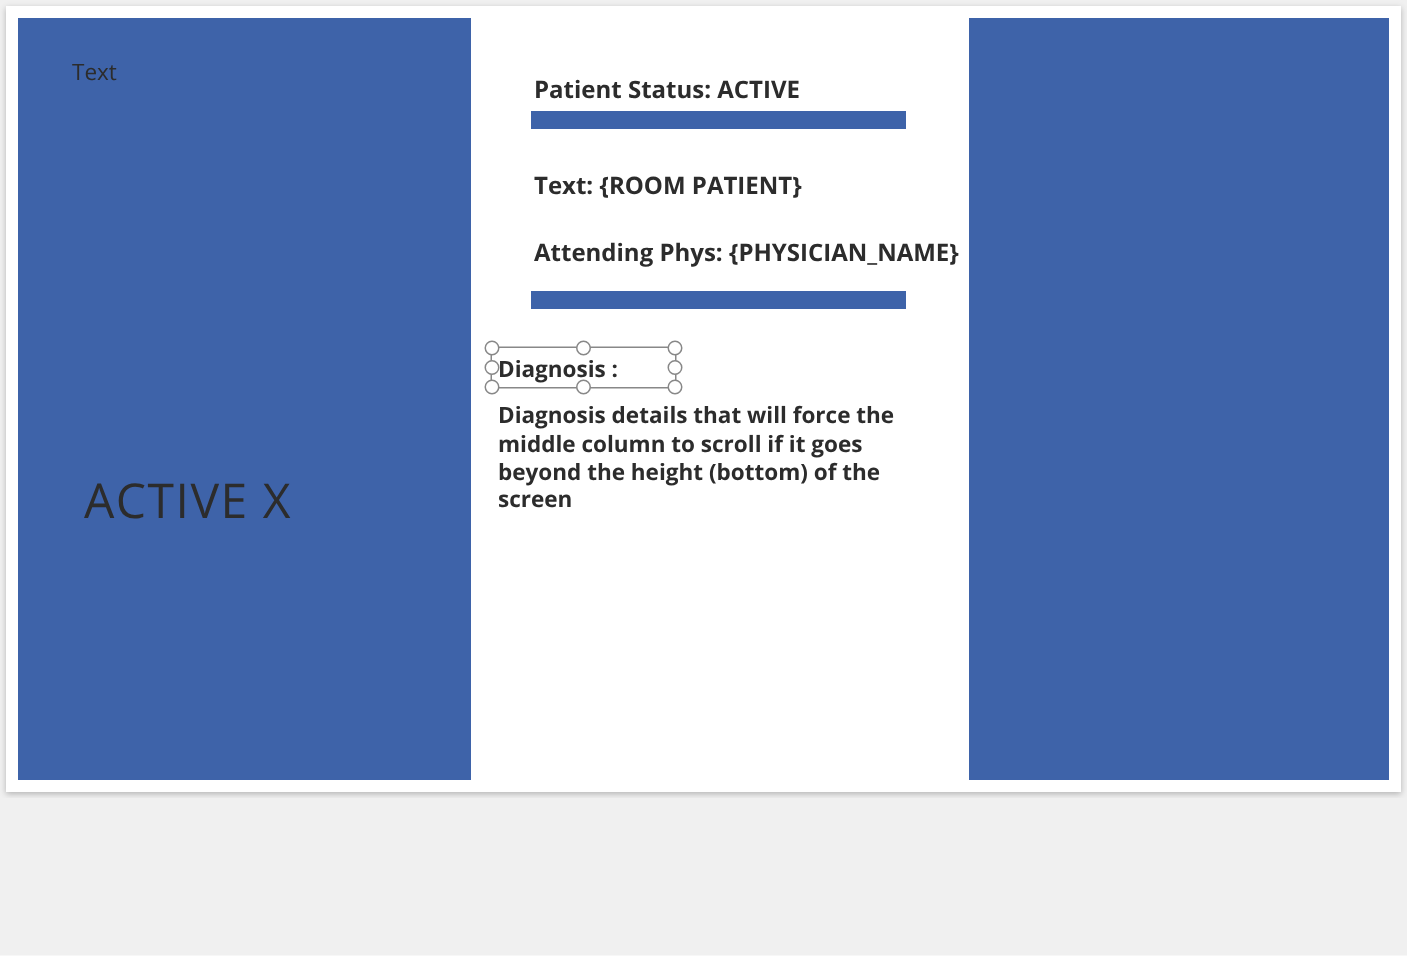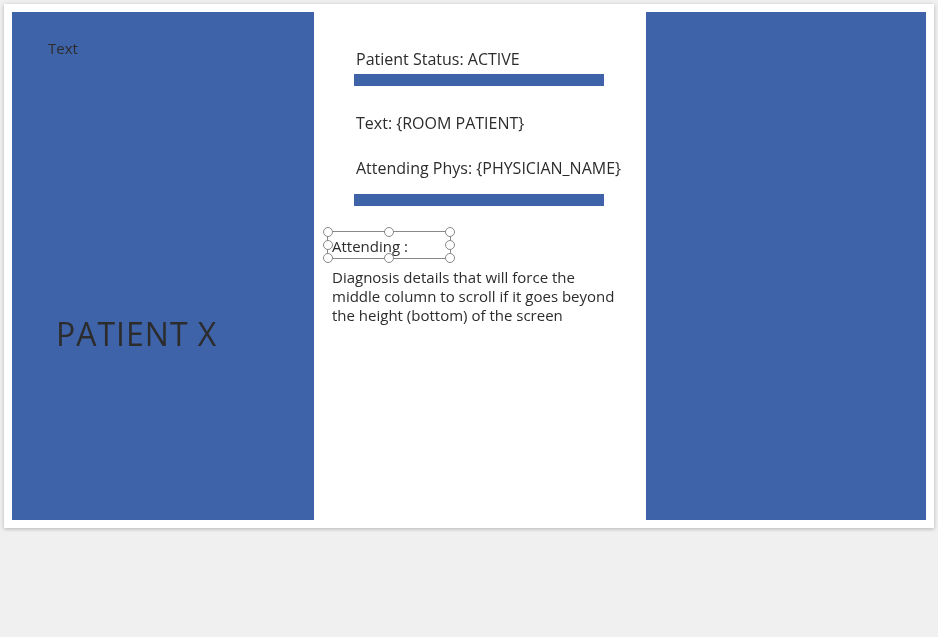--- a/index.html
+++ b/index.html
@@ -40,20 +40,21 @@
       height: 100%;
       background: #3E63A9;
     }
     .center-col {
       position: absolute;
       left: 302px;
       top: 0;
       width: calc(100% - 302px - 280px);
       height: 100%;
       background: #fff;
+      font-weight: bold;
     }
     .left-text {
       position: absolute;
       top: 26px;
       left: 36px;
       color: #2c2c2c;
       font-size: 15px;
     }
     .patient-title {
       position: absolute;
@@ -147,21 +148,21 @@
     }
   </style>
 </head>
 <body>
 
 <div class="frame">
   <div class="canvas">
 
     <div class="left-col">
       <div class="left-text">Text</div>
-      <div class="patient-title">PATIENT X</div>
+      <div class="patient-title">ACTIVE X</div>
     </div>
 
     <div class="right-col"></div>
 
     <div class="center-col">
 
       <div class="status-line">
         <span>Patient Status: </span><span>ACTIVE</span>
       </div>
 
@@ -171,21 +172,21 @@
         <span>Text: </span><span>{ROOM PATIENT}</span>
       </div>
 
       <div class="phys-line">
         <span>Attending Phys:  </span><span>{PHYSICIAN_NAME}</span>
       </div>
 
       <div class="divider-bar divider-mid"></div>
 
       <div class="selected-box">
-        <span class="label">Attending :</span>
+        <span class="label">Diagnosis :</span>
         <span class="handle h-tl"></span>
         <span class="handle h-tc"></span>
         <span class="handle h-tr"></span>
         <span class="handle h-ml"></span>
         <span class="handle h-mr"></span>
         <span class="handle h-bl"></span>
         <span class="handle h-bc"></span>
         <span class="handle h-br"></span>
       </div>
 

